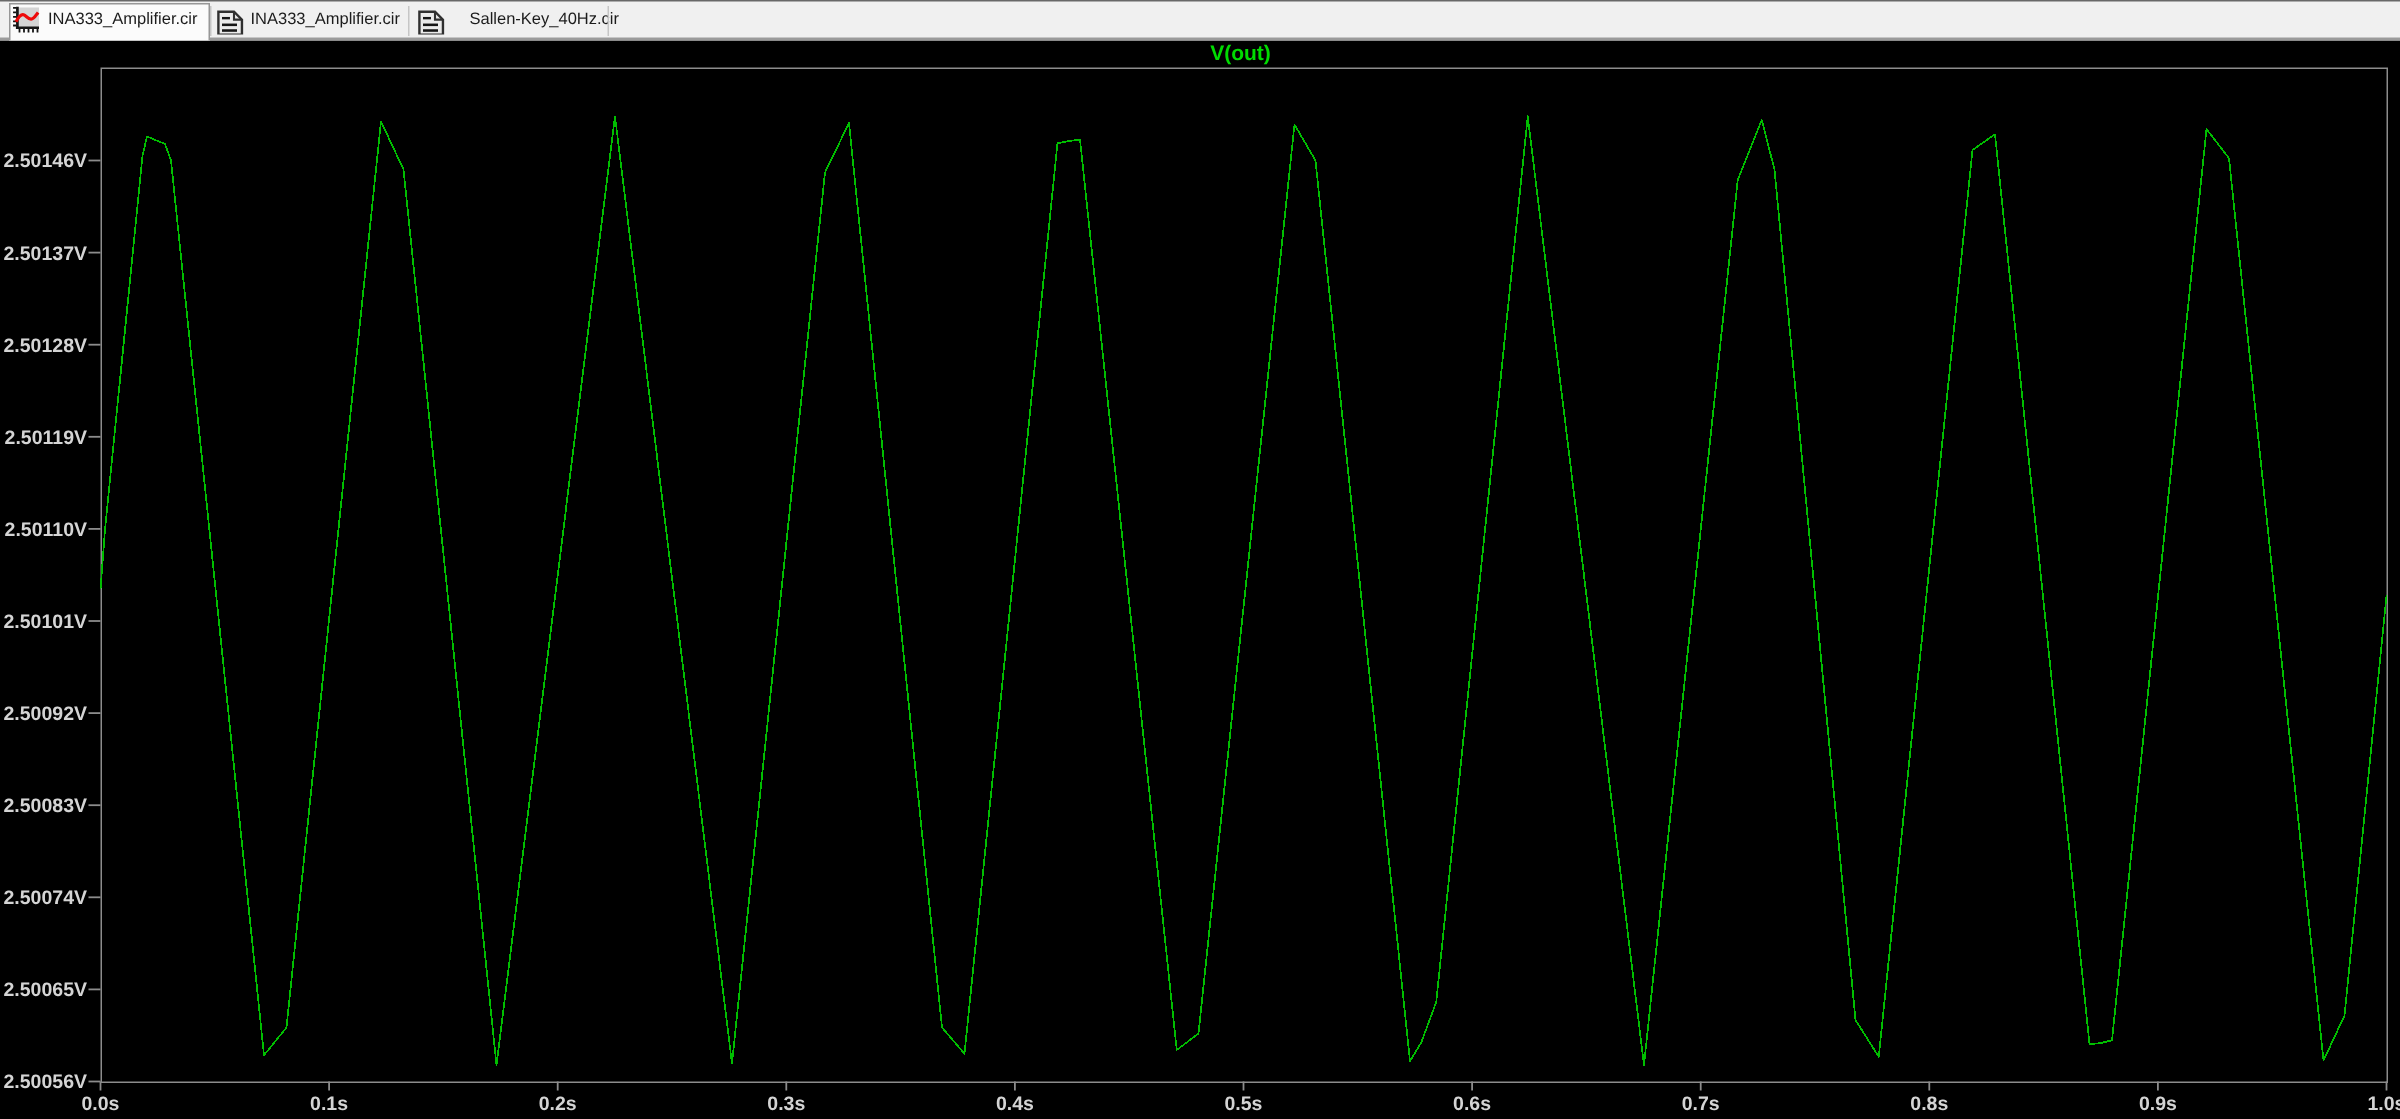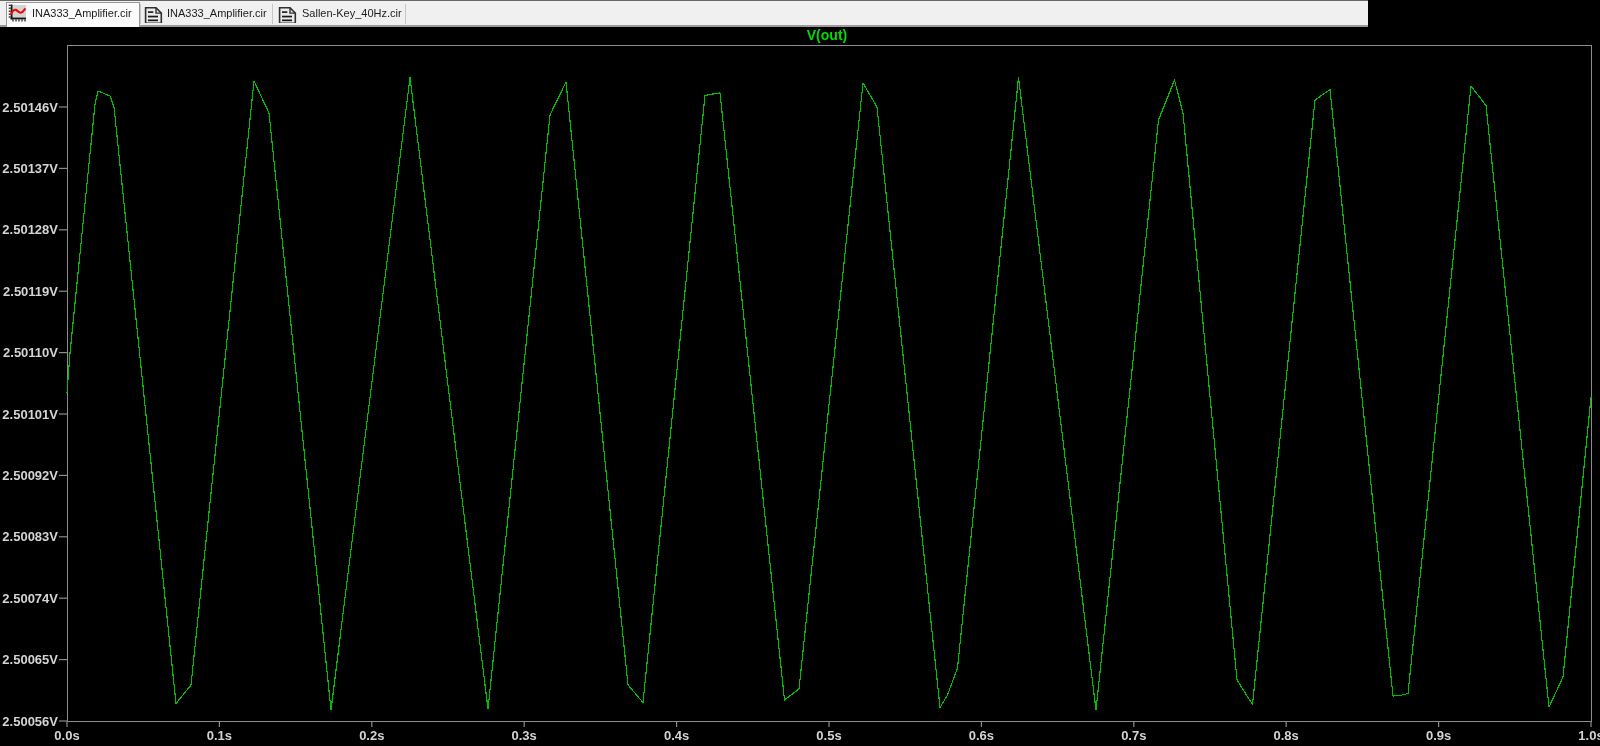--- a/index.html
+++ b/index.html
@@ -1,17 +1,17 @@
 <!DOCTYPE html>
 <html><head><meta charset="utf-8"><title>LTspice</title>
 <style>
 * { margin:0; padding:0; box-sizing:border-box; }
 html,body { width:1600px; height:746px; background:#000; overflow:hidden;
   font-family:"Liberation Sans", sans-serif; }
-#tabbar { position:absolute; left:0; top:0; width:1368px; height:27px;
+#tabbar { position:absolute; left:0; top:0; width:1600px; height:27px;
   background:#f0f0f0; border-top:1px solid #686868; border-bottom:2px solid #9b9b9b;padding-left:24px; }
 .sep { position:absolute; top:3px; height:20px; width:1px; background:#c6c6c6; }
 #activetab { position:absolute; left:6px; top:1px; width:134px; height:25px;
   background:#fbfbfb; border:1px solid #979797; border-bottom:none; }
 .tabtxt { position:absolute; top:0; height:25px; line-height:25px;
   font-size:11px; color:#1c1c1c; white-space:pre; }
 </style></head>
 <body>
 <div id="tabbar">
   <div id="activetab"></div>
@@ -44,21 +44,21 @@
 </svg>
   <div class="tabtxt" style="left:167px">INA333_Amplifier.cir</div>
   <div class="sep" style="left:272px"></div>
   <svg width="20" height="20" viewBox="0 0 20 20" style="position:absolute;left:277px;top:2px">
 <path d="M2.6,4.8 L13,4.8 L18.3,10.1 L18.3,20.2 L2.6,20.2 z" fill="#ebebeb" stroke="#303030" stroke-width="1.6"></path>
 <path d="M13,4.8 L13,10.1 L18.3,10.1" fill="none" stroke="#303030" stroke-width="1.4"></path>
 <rect x="5" y="8.3" width="5.3" height="1.6" fill="#161616"></rect>
 <rect x="5" y="12.7" width="10" height="1.7" fill="#161616"></rect>
 <rect x="5" y="16.5" width="10" height="1.7" fill="#161616"></rect>
 </svg>
-  <div class="tabtxt" style="left:302px">Sallen-Key_40Hz.cir</div>
+  <div class="tabtxt" style="left:313px">Sallen-Key_40Hz.cir</div>
   <div class="sep" style="left:405px"></div>
 </div>
 <svg width="1600" height="746" viewBox="0 0 1600 746" style="position:absolute;left:0;top:0">
 <rect x="67.5" y="45.5" width="1524" height="676" fill="none" stroke="#8c8c8c" stroke-width="1"></rect>
 <line x1="59" y1="107.0" x2="67" y2="107.0" stroke="#8c8c8c" stroke-width="1.2"></line>
 <text x="58" y="111.6" text-anchor="end" font-family="Liberation Sans, sans-serif" font-size="13px" font-weight="bold" fill="#d4d4d4">2.50146V</text>
 <line x1="59" y1="168.4" x2="67" y2="168.4" stroke="#8c8c8c" stroke-width="1.2"></line>
 <text x="58" y="173.0" text-anchor="end" font-family="Liberation Sans, sans-serif" font-size="13px" font-weight="bold" fill="#d4d4d4">2.50137V</text>
 <line x1="59" y1="229.8" x2="67" y2="229.8" stroke="#8c8c8c" stroke-width="1.2"></line>
 <text x="58" y="234.4" text-anchor="end" font-family="Liberation Sans, sans-serif" font-size="13px" font-weight="bold" fill="#d4d4d4">2.50128V</text>

